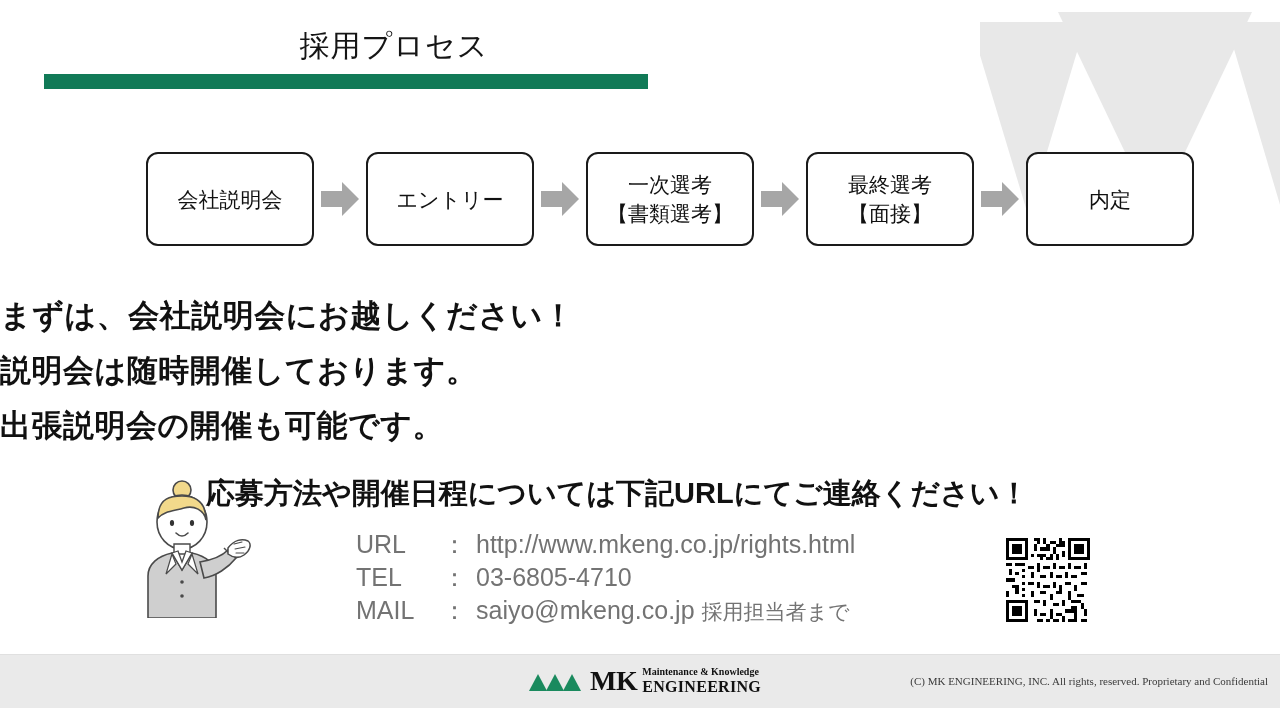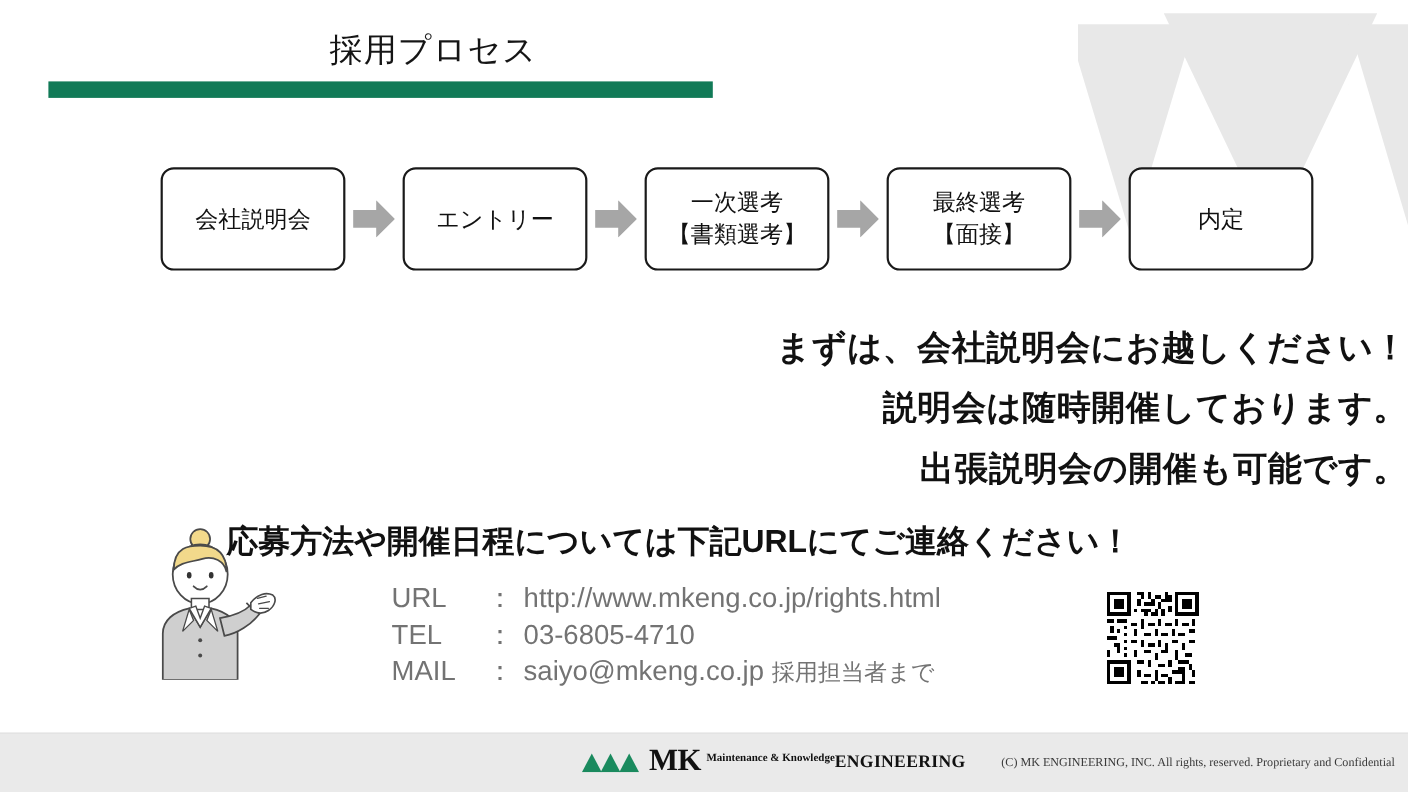--- a/index.html
+++ b/index.html
@@ -85,21 +85,21 @@
     justify-content: center;
   }
   .flow-arrow svg { display: block; }
 
   
   .messages {
     position: absolute;
     left: 0;
     top: 288px;
     width: 1280px;
-    text-align: right;
+    text-align: left;
   }
   .messages .msg {
     font-weight: bold;
     font-size: 31px;
     line-height: 55px;
     letter-spacing: 0.5px;
     color: #111111;
     white-space: nowrap;
   }
 
@@ -151,21 +151,21 @@
     width: 90px;
     height: 90px;
     background: #ffffff;
   }
   .qr svg { display: block; }
 
   
   .footer {
     position: absolute;
     left: 0;
-    bottom: 0;
+    bottom: 12px;
     width: 1280px;
     height: 53px;
     background: #eaeaea;
     border-top: 1px solid #e0e0e0;
   }
   .footer-logo {
     position: absolute;
     left: 529px;
     top: 11px;
     display: flex;
@@ -181,21 +181,21 @@
   .logo-mk {
     font-family: "Liberation Serif", "DejaVu Serif", serif;
     font-weight: bold;
     font-size: 28px;
     line-height: 28px;
     color: #111111;
     letter-spacing: -0.5px;
   }
   .logo-words {
     display: flex;
-    flex-direction: row;
+    flex-direction: column;
     justify-content: center;
     font-family: "Liberation Serif", "DejaVu Serif", serif;
     color: #111111;
   }
   .logo-words .w1 {
     font-size: 10px;
     font-weight: bold;
     line-height: 12px;
   }
   .logo-words .w2 {

